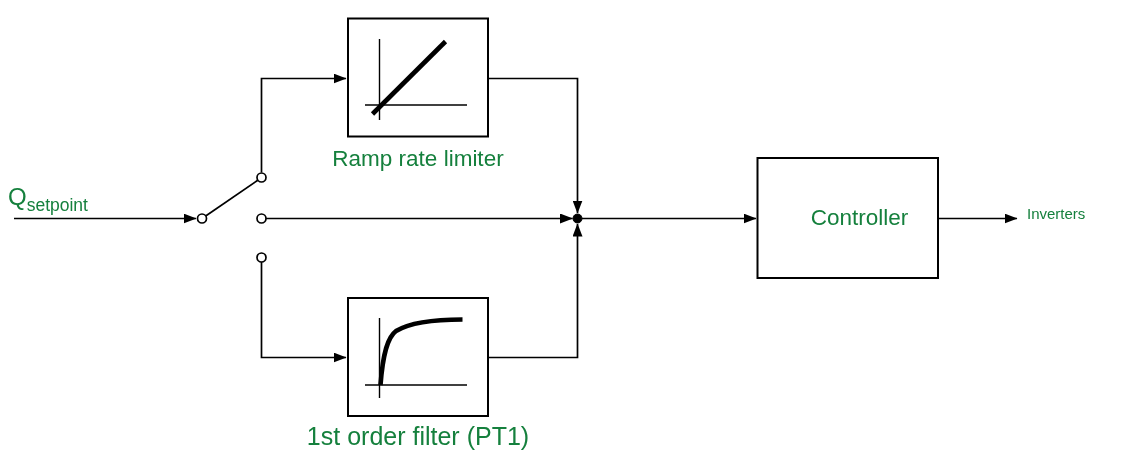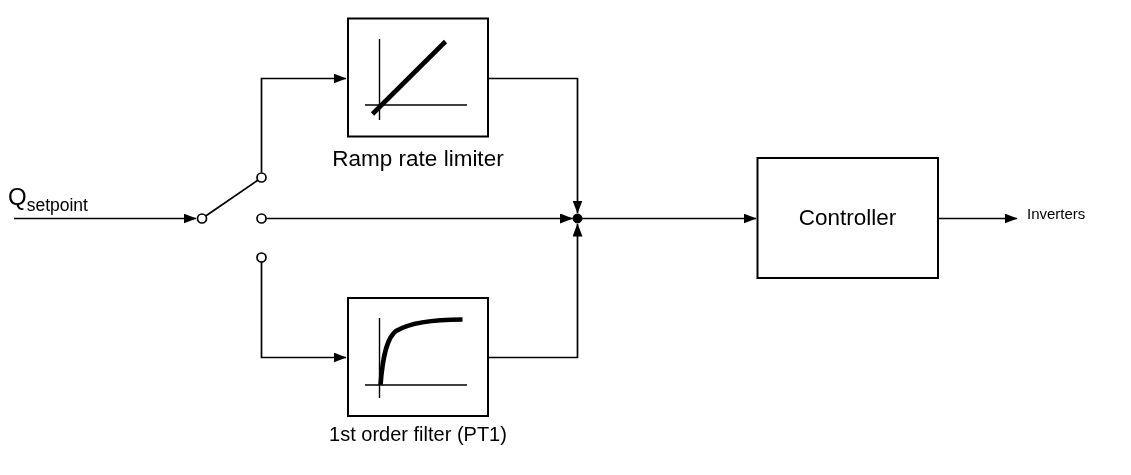--- a/index.html
+++ b/index.html
@@ -18,21 +18,21 @@
   }
   .canvas svg {
     position: absolute;
     left: 0;
     top: 0;
   }
   .lbl {
     position: absolute;
     line-height: 1;
     white-space: nowrap;
-    color: #000000;
+    color: #15803d;
   }
   .lbl-center {
     text-align: center;
   }
   .q-label {
     left: 8px;
     top: 185px;
     font-size: 24px;
   }
   .q-label sub {
@@ -48,31 +48,32 @@
   .nofilter-label {
     left: 318px;
     top: 228px;
     width: 200px;
     font-size: 22.5px;
   }
   .pt1-label {
     left: 293px;
     top: 424px;
     width: 250px;
-    font-size: 20px;
+    font-size: 25px;
   }
   .controller-label {
     left: 757px;
     top: 158px;
     width: 181px;
     height: 120px;
     display: flex;
     align-items: center;
     justify-content: center;
     font-size: 22.5px;
+    padding-left: 12px;
   }
   .inverters-label {
     left: 1027px;
     top: 206px;
     font-size: 15px;
   }
 </style>
 </head>
 <body>
 

